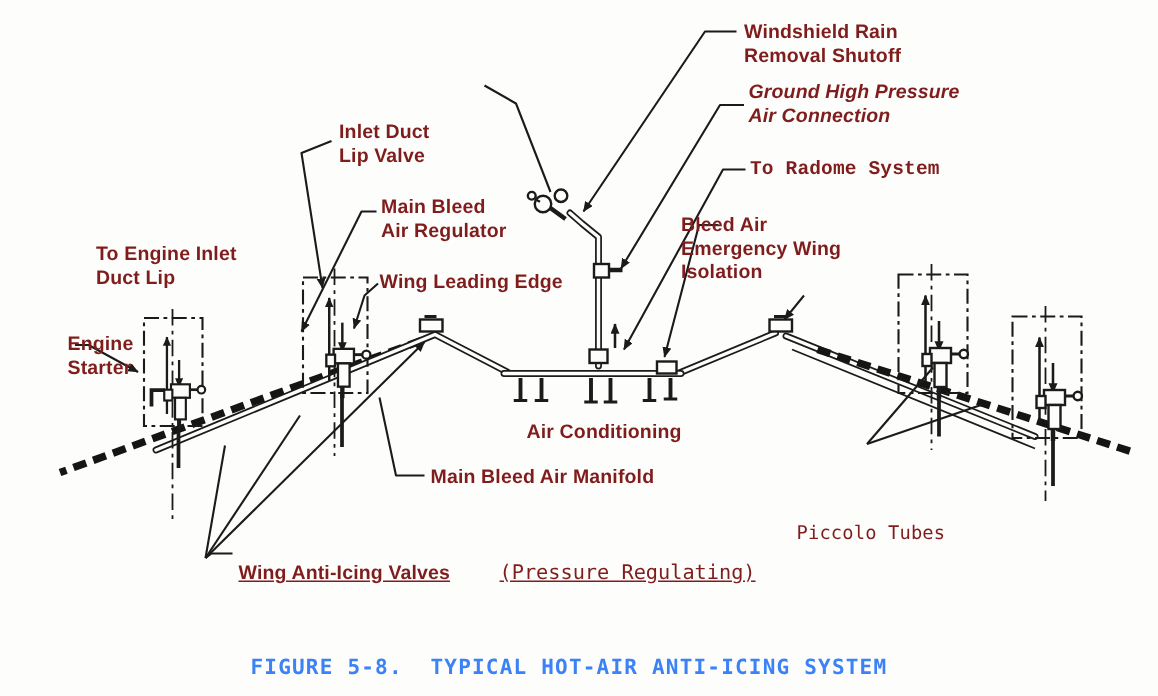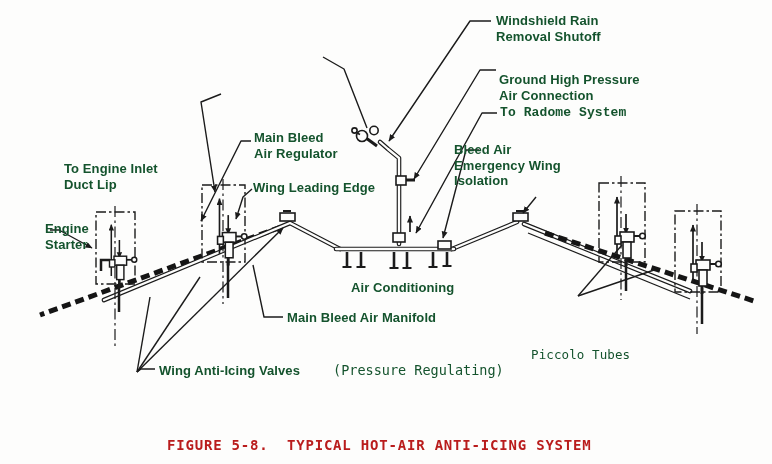--- a/index.html
+++ b/index.html
@@ -5,27 +5,27 @@
   html,body{margin:0;padding:0;background:#e8e8e8;}
   .page{
     position:relative;width:772px;height:464px;margin:0 auto;
     background:#fdfdfc;overflow:hidden;
     font-family:"Liberation Sans",sans-serif;color:#161616;
   }
   svg{position:absolute;left:0;top:0;}
   .lbl{
     position:absolute;white-space:pre-wrap;
     font:bold 13px/15.5px "Liberation Sans",sans-serif;
-    color:#14532d;letter-spacing:.1px;
+    color:#7f1d1d;letter-spacing:.1px;
   }
   .mono{font:13.5px/16px "DejaVu Sans Mono",monospace;letter-spacing:0;margin-left:24px;}
   .mono-sm{font:12.5px/15px "DejaVu Sans Mono",monospace;}
   .caption{
     font:bold 14px/17px "DejaVu Sans Mono",monospace;letter-spacing:.8px;
-    color:#b91c1c;
+    color:#3b82f6;
   }
   .anti-row{display:flex;align-items:baseline;gap:9px;white-space:pre;}
   
   .ink{stroke:#1b1b1b;}
   .pipe-o{fill:none;stroke:#1b1b1b;stroke-width:4.6;stroke-linejoin:round;stroke-linecap:round;}
   .pipe-i{fill:none;stroke:#fdfdfc;stroke-width:2.3;stroke-linejoin:round;stroke-linecap:round;}
   .picc{fill:none;stroke:#151515;stroke-width:5;stroke-dasharray:9 5;stroke-linecap:butt;}
   .ldr{fill:none;stroke:#1b1b1b;stroke-width:1.4;stroke-linejoin:round;}
   .dashdot{fill:none;stroke:#1b1b1b;stroke-width:1.4;stroke-dasharray:10 3 2.5 3;}
   .cl{stroke:#1b1b1b;stroke-width:1.2;stroke-dasharray:11 3.5 2.5 3.5;}
@@ -161,37 +161,39 @@
       <path class="ldr" d="M 137,372 L 150,297"></path>
       <path class="ldr" d="M 137,372 L 200,277"></path>
       <path class="ldr" d="M 137,372 L 283,228" marker-end="url(#arr)"></path>
       <path class="ldr" d="M 578,296 L 622,245"></path>
       <path class="ldr" d="M 578,296 L 654,270"></path>
     </g>
   </svg>
 
   <div class="lbl" style="left:496px;top:13px;">Windshield Rain
 Removal Shutoff</div>
-  <div class="lbl" style="left:499px;top:72px;">Ground High Pressure
+  <div class="lbl" style="left:499px;top:53px;font-style:italic;">Ground High Pressure
 Air Connection</div>
   <div class="lbl" style="left:500px;top:105px;font-family:Liberation Mono, monospace;">To Radome System</div>
   <div class="lbl" style="left:454px;top:142px;">Bleed Air
 Emergency Wing
 Isolation</div>
+  <div class="lbl" style="left:226px;top:80px;">Inlet Duct
+Lip Valve</div>
   <div class="lbl" style="left:254px;top:130px;">Main Bleed
 Air Regulator</div>
   <div class="lbl" style="left:253px;top:180px;">Wing Leading Edge</div>
   <div class="lbl" style="left:64px;top:161px;">To Engine Inlet
 Duct Lip</div>
   <div class="lbl" style="left:14px;top:221px;margin-left:31px;">Engine
 Starter</div>
   <div class="lbl" style="left:351px;top:280px;">Air Conditioning</div>
   <div class="lbl" style="left:287px;top:310px;">Main Bleed Air Manifold</div>
   <div class="lbl mono-sm" style="left:531px;top:304px;font-weight:normal;margin-top:43px;">Piccolo Tubes</div>
 
-  <div class="lbl anti-row" style="left:159px;top:362px;">
+  <div class="lbl anti-row" style="left:159px;top:374px;text-decoration:underline;">
     <span>Wing Anti-Icing Valves</span>
     <span class="mono" style="font-weight:normal;">(Pressure Regulating)</span>
   </div>
 
   <div class="lbl caption" style="left:167px;top:437px;">FIGURE 5-8.  TYPICAL HOT-AIR ANTI-ICING SYSTEM</div>
 
 </div>
 
 </body></html>

